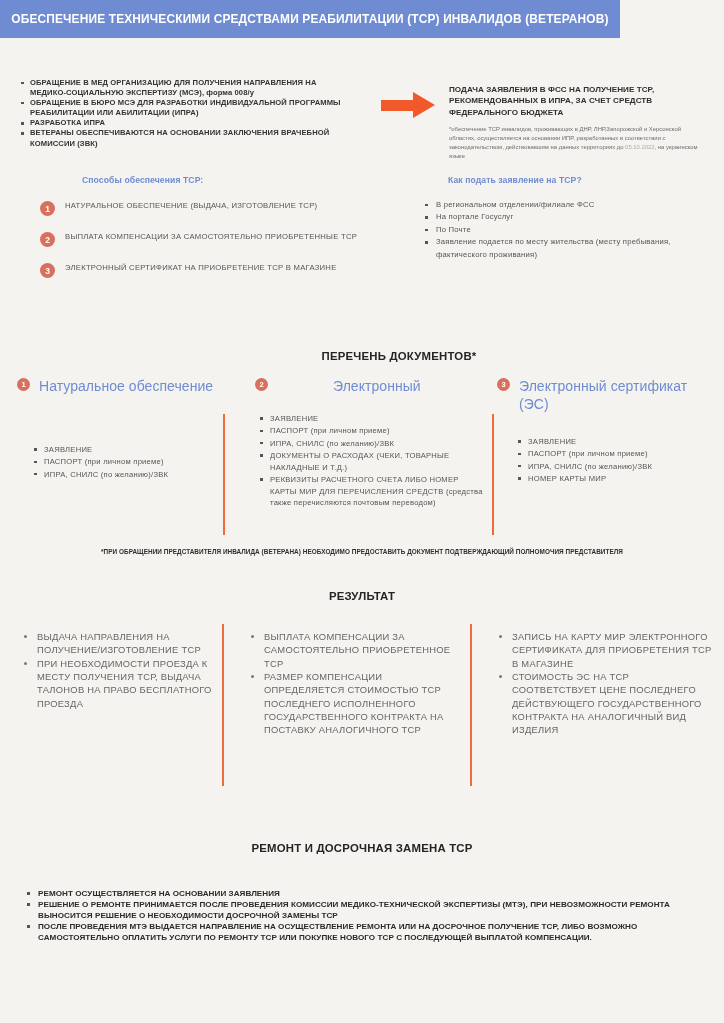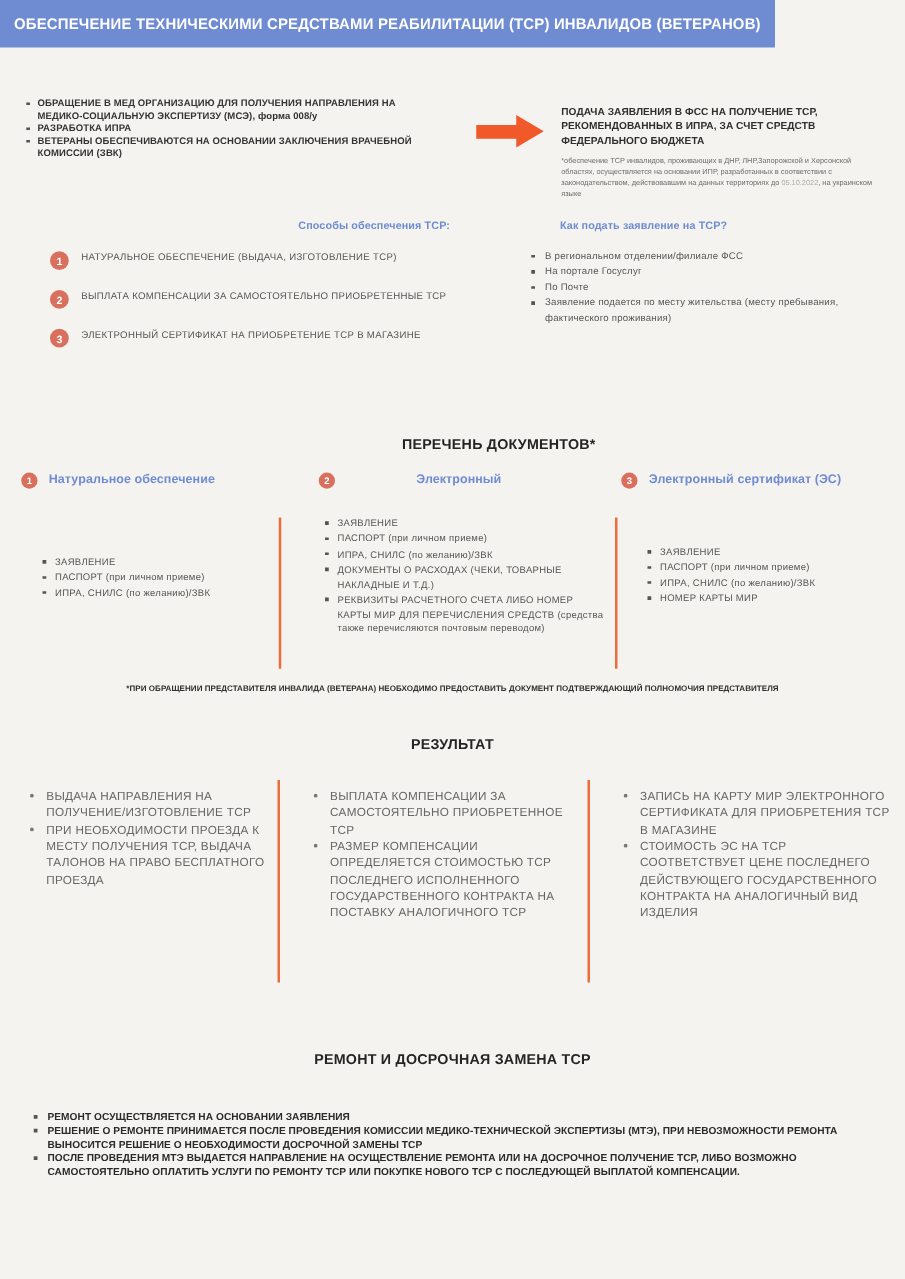--- a/index.html
+++ b/index.html
@@ -124,21 +124,21 @@
     color: #6f8cd3;
     letter-spacing: 0.1px;
   }
 
   
   .methods {
     position: absolute;
     left: 40px; top: 175px;
     width: 320px;
   }
-  .methods .blue-head { margin-left: 42px; text-align: right; }
+  .methods .blue-head { margin-left: 42px; }
   .method-row {
     display: flex;
     align-items: flex-start;
     margin-top: 15px;
   }
   .num-circle {
     flex: 0 0 auto;
     width: 15px; height: 15px;
     border-radius: 50%;
     background: #d9705e;
@@ -198,22 +198,22 @@
     display: flex;
     align-items: flex-start;
   }
   .doc-head .num-circle {
     width: 13px; height: 13px;
     font-size: 7.6px;
     margin-right: 9px;
     margin-top: 0;
   }
   .doc-head-label {
-    font-size: 10px;
-    font-weight: bold;
+    font-size: 14px;
+    font-weight: normal;
     color: #6f8cd3;
     line-height: 1.28;
     letter-spacing: 0.05px;
   }
   #dh1 { left: 17px;  top: 378px; width: 215px; }
   #dh2 { left: 255px; top: 378px; width: 215px; }
   #dh3 { left: 497px; top: 378px; width: 220px; }
   #dh2 .doc-head-label { margin-left: 56px; }
 
   
@@ -290,20 +290,21 @@
 
 <div id="poster">
 
   <div class="banner">
     <div class="banner-title">ОБЕСПЕЧЕНИЕ ТЕХНИЧЕСКИМИ СРЕДСТВАМИ РЕАБИЛИТАЦИИ (ТСР) ИНВАЛИДОВ (ВЕТЕРАНОВ)</div>
   </div>
 
   <div class="top-left">
     <ul class="ul-plain caps-bold">
         <li>ОБРАЩЕНИЕ В МЕД ОРГАНИЗАЦИЮ ДЛЯ ПОЛУЧЕНИЯ НАПРАВЛЕНИЯ НА МЕДИКО-СОЦИАЛЬНУЮ ЭКСПЕРТИЗУ (МСЭ), форма 008/у</li>
+        <li>ОБРАЩЕНИЕ В БЮРО МСЭ ДЛЯ РАЗРАБОТКИ ИНДИВИДУАЛЬНОЙ ПРОГРАММЫ РЕАБИЛИТАЦИИ ИЛИ АБИЛИТАЦИИ (ИПРА)</li>
         <li>РАЗРАБОТКА ИПРА</li>
         <li>ВЕТЕРАНЫ ОБЕСПЕЧИВАЮТСЯ НА ОСНОВАНИИ ЗАКЛЮЧЕНИЯ ВРАЧЕБНОЙ КОМИССИИ (ЗВК)</li>
       </ul>
   </div>
 
   <div class="arrow">
     <div class="shaft"></div>
     <div class="head"></div>
   </div>
 

